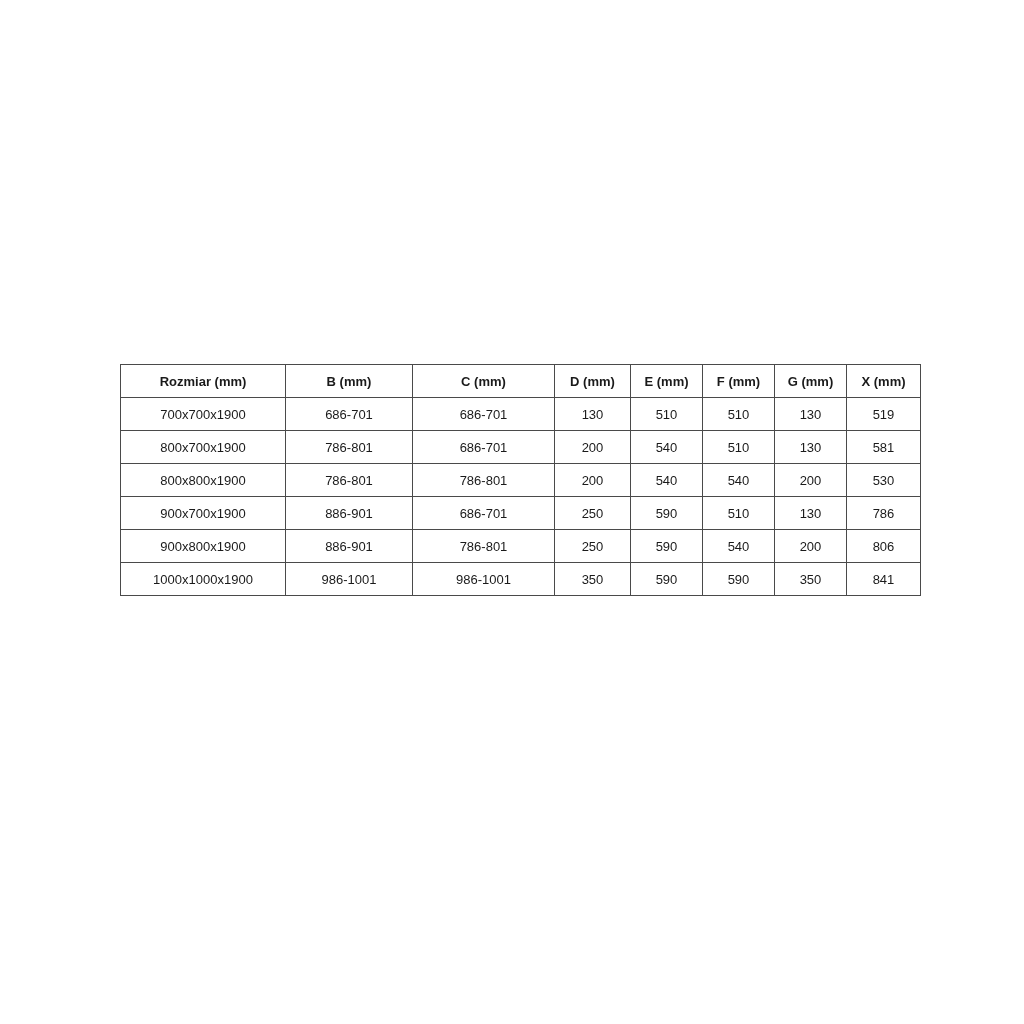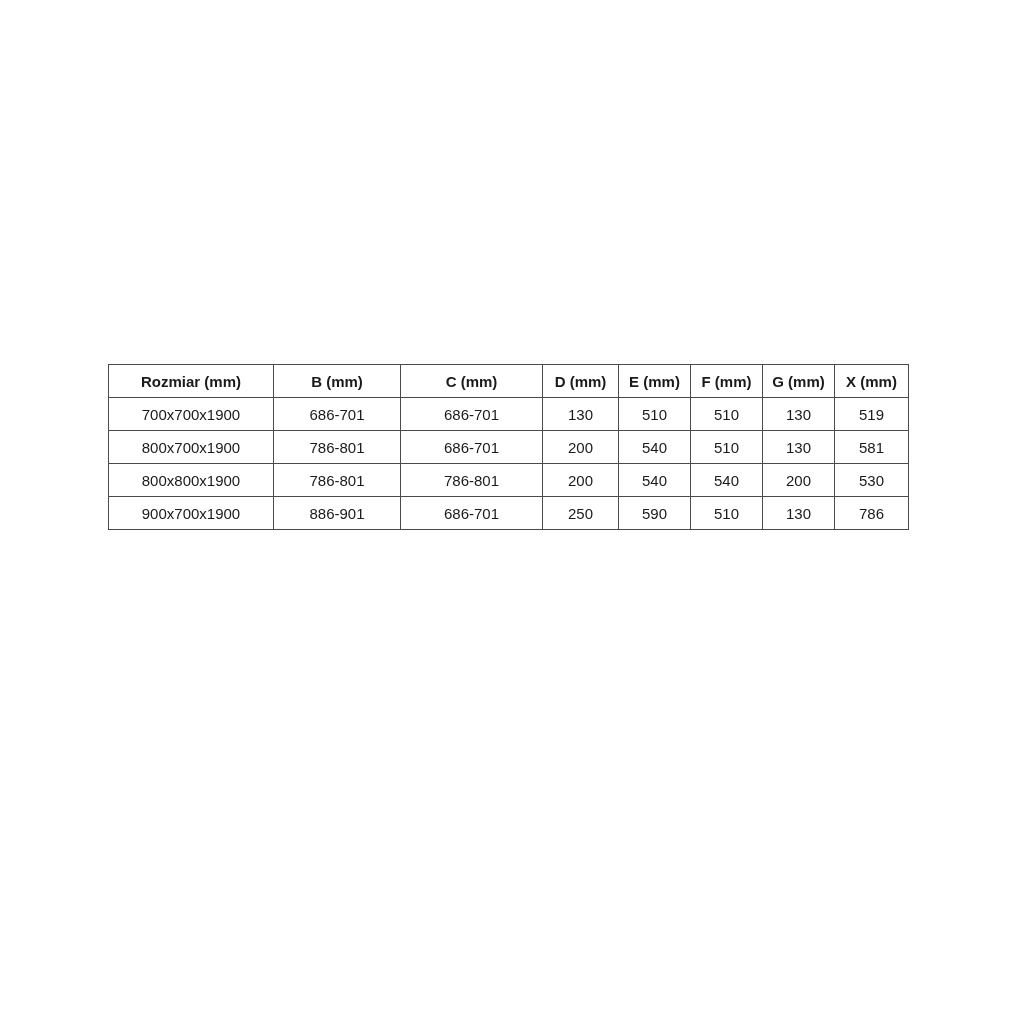--- a/index.html
+++ b/index.html
@@ -10,27 +10,27 @@
   }
   .canvas {
     position: relative;
     width: 1024px;
     height: 1024px;
     background: #ffffff;
     overflow: hidden;
   }
   table.spec-table {
     position: absolute;
-    left: 108px;
+    left: 120px;
     top: 364px;
     width: 800px;
     border-collapse: collapse;
     table-layout: fixed;
     color: #1a1a1a;
-    font-size: 15px;
+    font-size: 13px;
   }
   table.spec-table th,
   table.spec-table td {
     border: 1px solid #4a4a4a;
     height: 32px;
     padding: 0 4px;
     text-align: center;
     vertical-align: middle;
     white-space: nowrap;
     overflow: hidden;
@@ -105,15 +105,35 @@
         <tr>
           <td>900x700x1900</td>
           <td>886-901</td>
           <td>686-701</td>
           <td>250</td>
           <td>590</td>
           <td>510</td>
           <td>130</td>
           <td>786</td>
         </tr>
+        <tr>
+          <td>900x800x1900</td>
+          <td>886-901</td>
+          <td>786-801</td>
+          <td>250</td>
+          <td>590</td>
+          <td>540</td>
+          <td>200</td>
+          <td>806</td>
+        </tr>
+        <tr>
+          <td>1000x1000x1900</td>
+          <td>986-1001</td>
+          <td>986-1001</td>
+          <td>350</td>
+          <td>590</td>
+          <td>590</td>
+          <td>350</td>
+          <td>841</td>
+        </tr>
       </tbody>
   </table>
 </div>
 
 </body></html>

